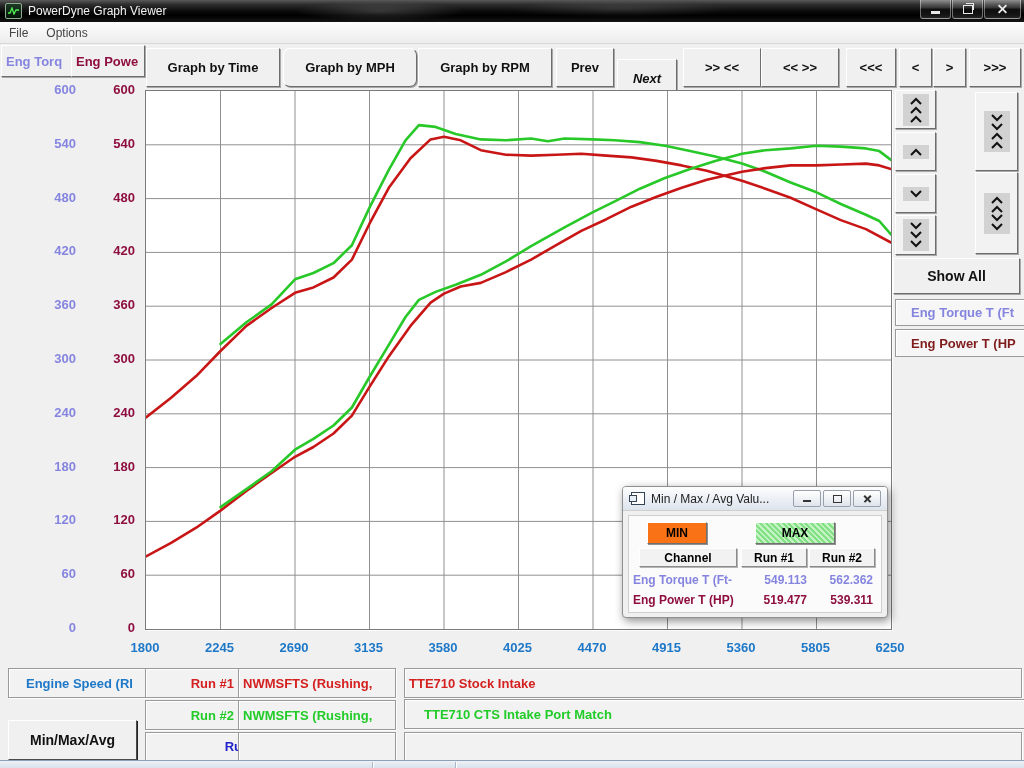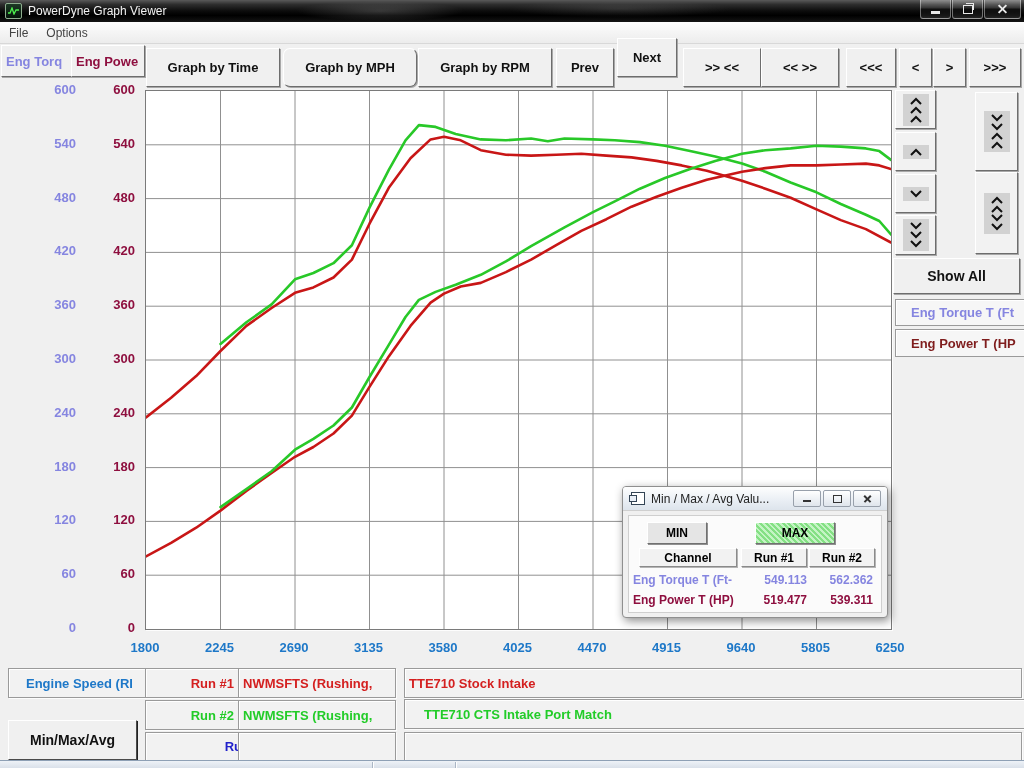--- a/index.html
+++ b/index.html
@@ -116,21 +116,21 @@
   <span class="menu-item">File</span>
   <span class="menu-item">Options</span>
 </div>
 
 <div class="btn chanbtn" style="left: 1px; width: 66px; color: rgb(133, 133, 224);">Eng Torq</div>
 <div class="btn chanbtn" style="left: 71px; width: 68px; color: rgb(142, 15, 63);">Eng Powe</div>
 <div class="btn" style="left:146px;top:48px;width:132px;height:37px;">Graph by Time</div>
 <div class="btn" style="left:283px;top:48px;width:132px;height:37px;border-radius:7px;">Graph by MPH</div>
 <div class="btn" style="left:418px;top:48px;width:132px;height:37px;">Graph by RPM</div>
 <div class="btn" style="left:556px;top:48px;width:56px;height:37px;">Prev</div>
-<div class="btn" style="left:617px;top:38px;width:58px;height:37px;">Next</div>
+<div class="btn" style="left:617px;top:59px;width:58px;height:37px;font-style:italic;">Next</div>
 <div class="btn" style="left:683px;top:48px;width:76px;height:37px;">&gt;&gt; &lt;&lt;</div>
 <div class="btn" style="left:761px;top:48px;width:76px;height:37px;">&lt;&lt; &gt;&gt;</div>
 <div class="btn" style="left:846px;top:48px;width:48px;height:37px;">&lt;&lt;&lt;</div>
 <div class="btn" style="left:899px;top:48px;width:31px;height:37px;">&lt;</div>
 <div class="btn" style="left:933px;top:48px;width:31px;height:37px;">&gt;</div>
 <div class="btn" style="left:969px;top:48px;width:50px;height:37px;">&gt;&gt;&gt;</div>
 
 <div class="ylabels ylab-t" id="ylab-torque">
     <span style="color: rgb(133, 133, 224); top: 620px;">0</span>
     <span style="color: rgb(133, 133, 224); top: 566.2px;">60</span>
@@ -159,21 +159,21 @@
   </div>
 <div class="xlabels" id="xlab">
     <span style="color: rgb(30, 120, 200); left: 113px;">1800</span>
     <span style="color: rgb(30, 120, 200); left: 187.5px;">2245</span>
     <span style="color: rgb(30, 120, 200); left: 262px;">2690</span>
     <span style="color: rgb(30, 120, 200); left: 336.5px;">3135</span>
     <span style="color: rgb(30, 120, 200); left: 411px;">3580</span>
     <span style="color: rgb(30, 120, 200); left: 485.5px;">4025</span>
     <span style="color: rgb(30, 120, 200); left: 560px;">4470</span>
     <span style="color: rgb(30, 120, 200); left: 634.5px;">4915</span>
-    <span style="color: rgb(30, 120, 200); left: 709px;">9640</span>
+    <span style="color: rgb(30, 120, 200); left: 709px;">5360</span>
     <span style="color: rgb(30, 120, 200); left: 783.5px;">5805</span>
     <span style="color: rgb(30, 120, 200); left: 858px;">6250</span>
   </div>
 
 <div class="plot-frame">
   <svg id="plot-svg" width="745" height="538" viewBox="0 0 745 538">
       <line x1="74.5" y1="0" x2="74.5" y2="538" stroke="#909090" stroke-width="1"></line>
       <line x1="149" y1="0" x2="149" y2="538" stroke="#909090" stroke-width="1"></line>
       <line x1="223.5" y1="0" x2="223.5" y2="538" stroke="#909090" stroke-width="1"></line>
       <line x1="298" y1="0" x2="298" y2="538" stroke="#909090" stroke-width="1"></line>
@@ -284,21 +284,21 @@
         </div>
       <div class="mmbtn">
           <div class="mm-glyph-res"></div>
         </div>
       <div class="mmbtn">
           <div class="mm-glyph-x"></div>
         </div>
     </div>
   </div>
   <div class="mmbody">
-    <div class="togglebtn" style="left:18px;width:58px;background:#e5e5e5;">MIN</div>
+    <div class="togglebtn" style="left:18px;width:58px;background:#f97316;">MIN</div>
     <div class="togglebtn" style="left:126px;width:78px;background:repeating-linear-gradient(45deg,#84e084 0 2px,#c4f4c4 2px 4px);">MAX</div>
     <div class="hdrbox" style="left:10px;width:96px;">Channel</div>
     <div class="hdrbox" style="left:112px;width:64px;">Run #1</div>
     <div class="hdrbox" style="left:180px;width:64px;">Run #2</div>
     <div class="mmrow" style="left:0;top:56px;width:252px;">
       <span class="ch" style="color: rgb(133, 133, 224);">Eng Torque T (Ft-</span>
       <span class="v1" style="color: rgb(133, 133, 224);">549.113</span>
       <span class="v2" style="color: rgb(133, 133, 224);">562.362</span>
     </div>
     <div class="mmrow" style="left:0;top:76px;width:252px;">

